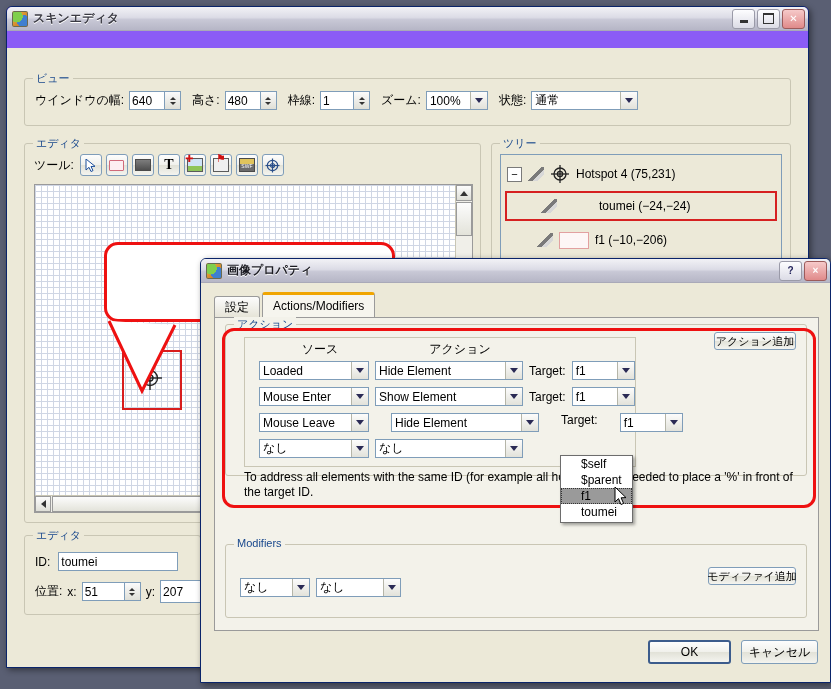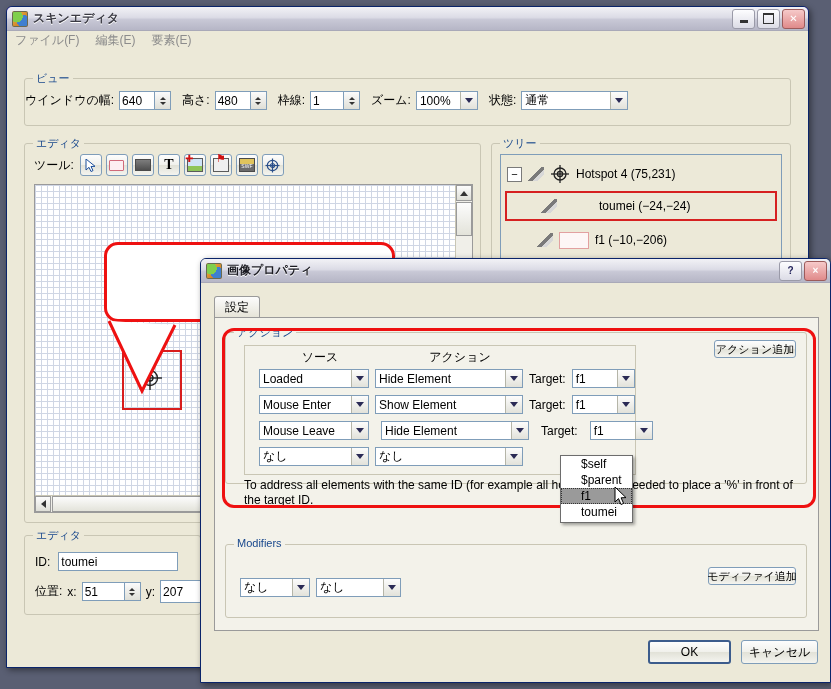--- a/index.html
+++ b/index.html
@@ -162,32 +162,27 @@
       <div class="tb-btn">
           <span class="glyph-min"></span>
         </div>
       <div class="tb-btn">
           <span class="glyph-max"></span>
         </div>
       <div class="tb-btn close">✕</div>
     </div>
   </div>
 
-  <div class="menubar">
-    <span>ファイル(F)</span>
-    <span>編集(E)</span>
-    <span>要素(E)</span>
-  </div>
 
   <div class="client">
 
     <div class="group" style="left:17px;top:30px;width:765px;height:46px;">
       <div class="legend">ビュー</div>
 
-      <div style="position:absolute;left:0;top:12px;display:flex;align-items:center;gap:5px;">
+      <div style="position:absolute;left:10px;top:12px;display:flex;align-items:center;gap:5px;">
         <span class="lbl">ウインドウの幅:</span>
         <div class="spin">
           <div class="tbox" style="width:35px;">640</div>
           <div class="arrows">
               <i class="up"></i>
               <i class="dn"></i>
             </div>
         </div>
 
         <span class="lbl" style="margin-left:6px;">高さ:</span>
@@ -371,25 +366,28 @@
     <div class="tb-btns">
       <div class="tb-btn" style="font-weight:bold;color:#22225a;">?</div>
       <div class="tb-btn close">×</div>
     </div>
   </div>
 
   <div class="tabstrip" style="left:13px;top:36px;">
     <div class="tab">
       <span>設定</span>
     </div>
+    <div class="tab active">
+      <span>Actions/Modifiers</span>
+    </div>
   </div>
 
   <div style="position:absolute;left:13px;top:58px;width:603px;height:312px;background:#f3f2ea;border:1px solid #9a9a9a;">
 
-    <div class="group" style="left:10px;top:14px;width:580px;height:150px;background:#f3f2ea;">
+    <div class="group" style="left:10px;top:6px;width:580px;height:150px;background:#f3f2ea;">
       <div class="legend" style="background:#f3f2ea;">アクション</div>
 
       <div class="btn3d" style="position:absolute;right:10px;top:7px;width:82px;height:18px;">
         <span style="font-size:11px;">アクション追加</span>
       </div>
 
       <div style="position:absolute;left:18px;top:12px;width:390px;height:128px;border:1px solid #c9c6b4;background:#f3f2ea;">
 
         <div style="position:absolute;left:20px;top:3px;width:110px;text-align:center;">
           <span class="lbl">ソース</span>
@@ -435,21 +433,21 @@
           </div>
           <span class="lbl">Target:</span>
           <div class="combo" style="width:63px;">
             <div class="val">f1</div>
             <div class="btn">
                 <i></i>
               </div>
           </div>
         </div>
 
-        <div style="position:absolute;left:14px;top:75px;display:flex;align-items:center;gap:12px;">
+        <div style="position:absolute;left:14px;top:75px;display:flex;align-items:flex-start;gap:22px;">
           <div class="combo" style="width:110px;">
             <div class="val">Mouse Leave</div>
             <div class="btn">
                 <i></i>
               </div>
           </div>
           <div class="combo" style="width:148px;">
             <div class="val">Hide Element</div>
             <div class="btn">
                 <i></i>

